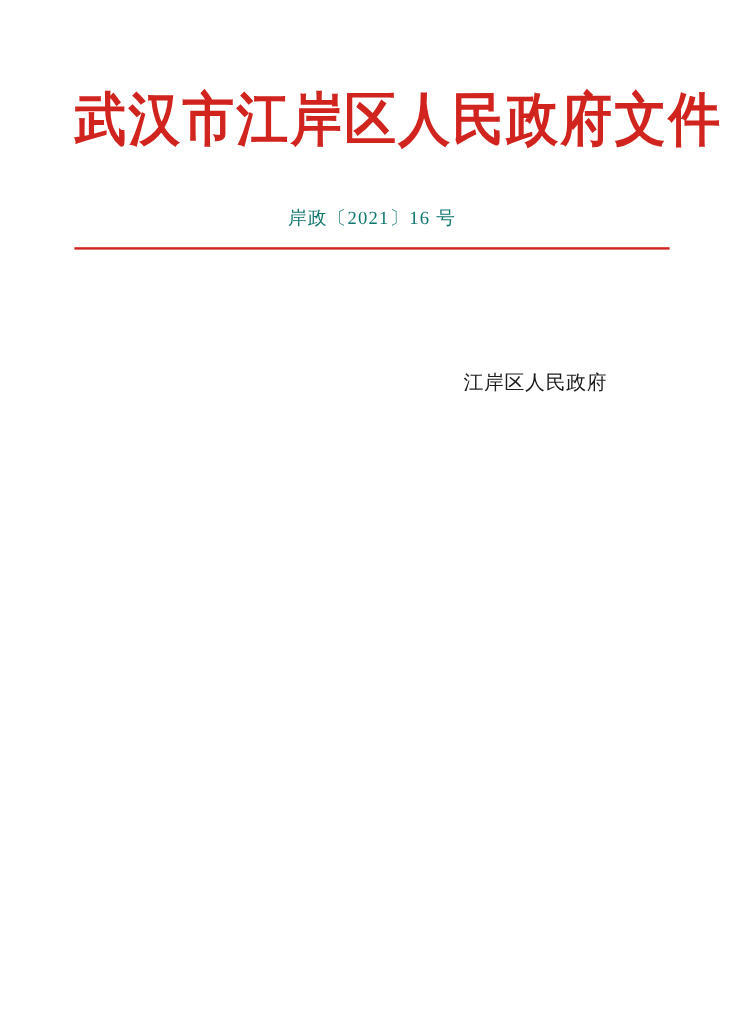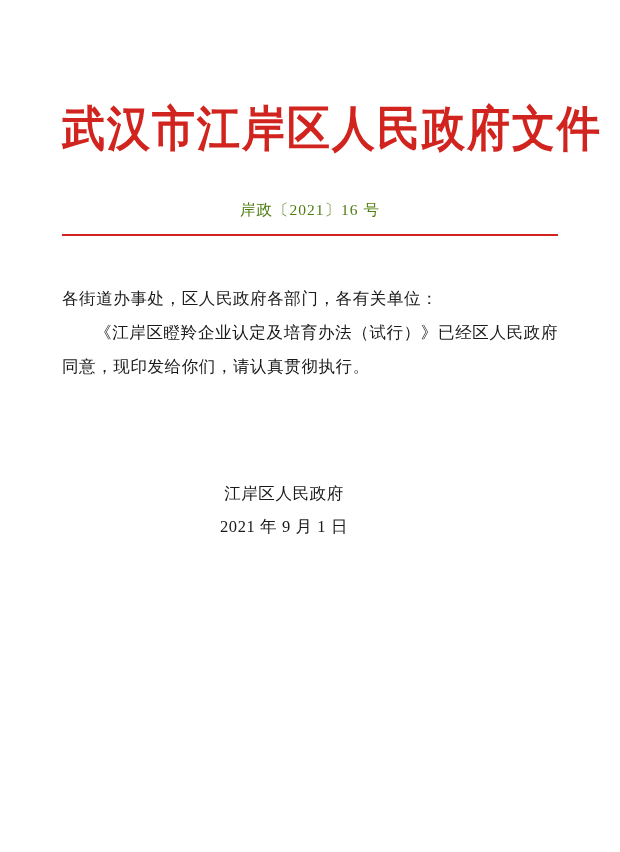--- a/index.html
+++ b/index.html
@@ -19,40 +19,40 @@
     position: relative;
     width: 620px;
     height: 852px;
     background: #ffffff;
     box-sizing: border-box;
     padding: 0 62px;
   }
 
   
   .masthead {
-    margin-top: 101px;
+    margin-top: 73px;
   }
   .masthead-title {
     color: #d2241e;
     font-family: "Liberation Serif", "DejaVu Serif", serif;
     font-weight: bold;
     font-size: 43px;
     letter-spacing: 2px;
     line-height: 1.18;
     white-space: nowrap;
     transform: scaleY(1.12);
     transform-origin: center top;
   }
 
   .doc-number {
     margin-top: 48px;
     text-align: center;
     font-size: 15.5px;
     letter-spacing: 1px;
-    color: #4d7c0f;
+    color: #0f766e;
   }
 
   .red-rule {
     margin-top: 13px;
     height: 2.2px;
     background: #d2241e;
     width: 100%;
   }
 
   
@@ -86,41 +86,36 @@
 
   
   .signature {
     margin-top: 94px;
     text-align: right;
     padding-right: 52px;
     font-size: 16.5px;
     line-height: 2.0;
     letter-spacing: 0.6px;
   }
-  .signature div { white-space: nowrap; text-align: center; }
+  .signature div { white-space: nowrap; }
 </style>
 </head>
 <body>
 
 <div class="page">
 
   <div class="masthead">
     <div class="masthead-title">武汉市江岸区人民政府文件</div>
   </div>
 
   <div class="doc-number">岸政〔2021〕16 号</div>
 
   <div class="red-rule"></div>
 
   <div class="doc-title">
   </div>
 
-  <div class="body-text">
-    <p>各街道办事处，区人民政府各部门，各有关单位：</p>
-    <p class="indent">《江岸区瞪羚企业认定及培育办法（试行）》已经区人民政府同意，现印发给你们，请认真贯彻执行。</p>
-  </div>
 
   <div class="signature">
     <div>江岸区人民政府</div>
-    <div>2021 年 9 月 1 日</div>
   </div>
 
 </div>
 
 </body></html>

